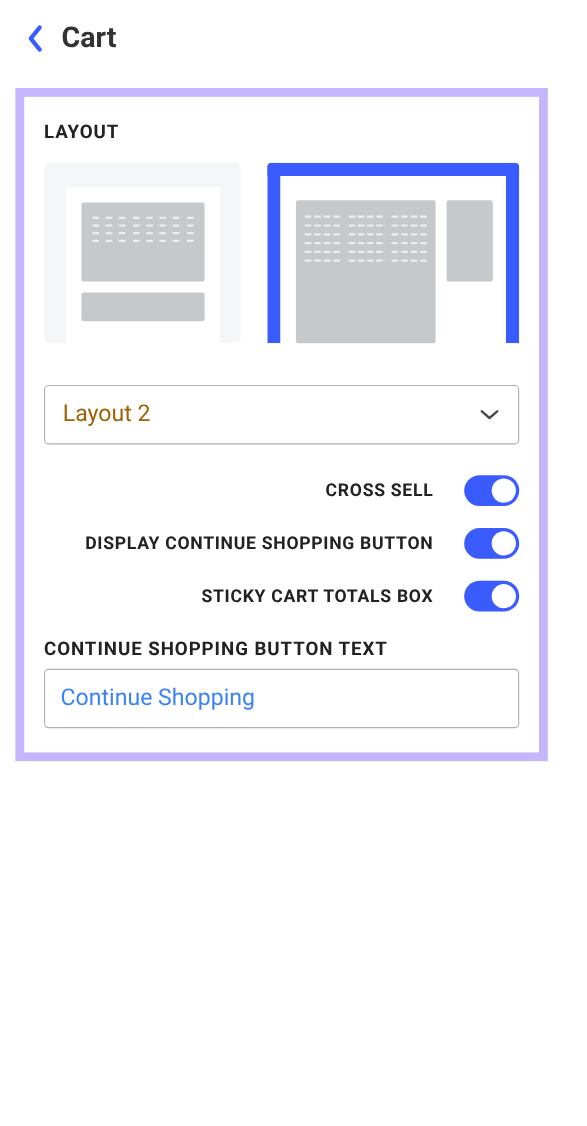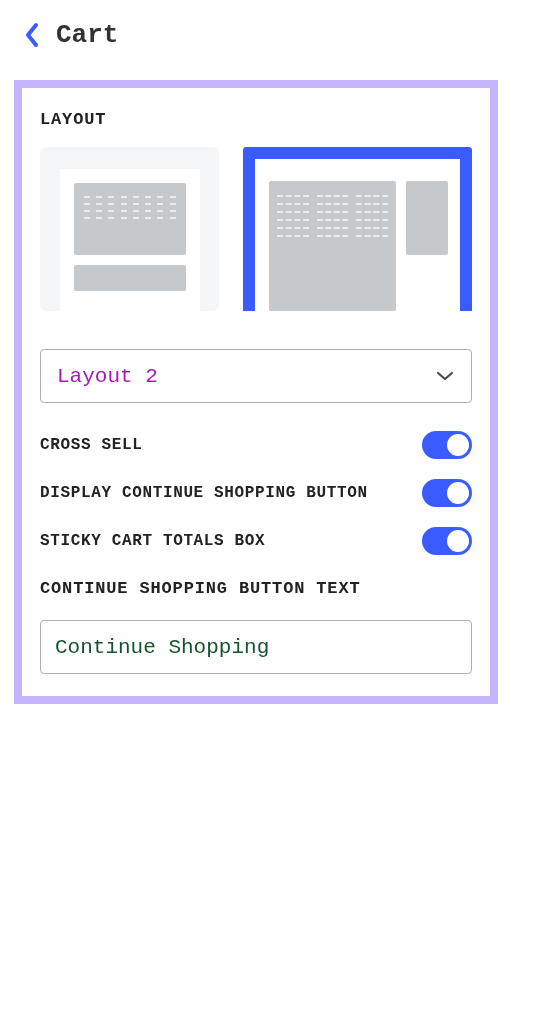--- a/index.html
+++ b/index.html
@@ -5,21 +5,21 @@
   * { box-sizing: border-box; }
   html, body {
     margin: 0;
     padding: 0;
     width: 534px;
     height: 1024px;
     font-family: -apple-system, BlinkMacSystemFont, "Segoe UI", Roboto, Helvetica, Arial, sans-serif;
     background: #ffffff;
     color: #222;
   }
-  .page { width: 512px; height: 1024px; position: relative; font-family: Liberation Mono, monospace; }
+  .page { width: 512px; height: 1024px; position: relative; }
 
   
   .header {
     display: flex;
     align-items: center;
     padding: 20px 24px 12px 24px;
     gap: 16px;
   }
   .back-icon { color: #3a5cff; }
   .back-icon svg { display: block; }
@@ -134,33 +134,33 @@
   
   .select {
     border: 1px solid #b0b0b0;
     border-radius: 4px;
     height: 54px;
     display: flex;
     align-items: center;
     justify-content: space-between;
     padding: 0 16px;
     font-size: 21px;
-    color: #a21caf;
+    color: #a16207;
     cursor: pointer;
     margin-bottom: 28px;
   }
   .select svg { color:#4a4a4a; }
 
   
   .toggle-row {
     display: flex;
     align-items: center;
-    justify-content: space-between;
+    justify-content: flex-end;
     margin: 20px 0;
-    gap: 11px;
+    gap: 28px;
   }
   .toggle-label {
     text-transform: uppercase;
     font-weight: 700;
     letter-spacing: 0.04em;
     font-size: 16px;
     line-height: 1.4;
     color: #222;
   }
   .toggle {
@@ -184,21 +184,21 @@
   }
 
   
   .text-input {
     border: 1px solid #b0b0b0;
     border-radius: 4px;
     height: 54px;
     font-size: 21px;
     padding: 0 14px;
     width: 100%;
-    color:#14532d;
+    color:#3b82f6;
     font-family: inherit;
   }
 
 </style>
 </head>
 <body>
 
 <div class="page">
 
   <div class="header">
@@ -307,19 +307,19 @@
     <div class="toggle-row">
       <span class="toggle-label">Display Continue Shopping Button</span>
       <span class="toggle"></span>
     </div>
 
     <div class="toggle-row">
       <span class="toggle-label">Sticky Cart Totals Box</span>
       <span class="toggle"></span>
     </div>
 
-    <div class="section-label" style="margin-top:24px; margin-bottom:22px;">Continue Shopping Button Text</div>
+    <div class="section-label" style="margin-top:24px; margin-bottom:8px;">Continue Shopping Button Text</div>
 
     <input class="text-input" type="text" value="Continue Shopping" style="">
 
   </div>
 
 </div>
 
 </body></html>

